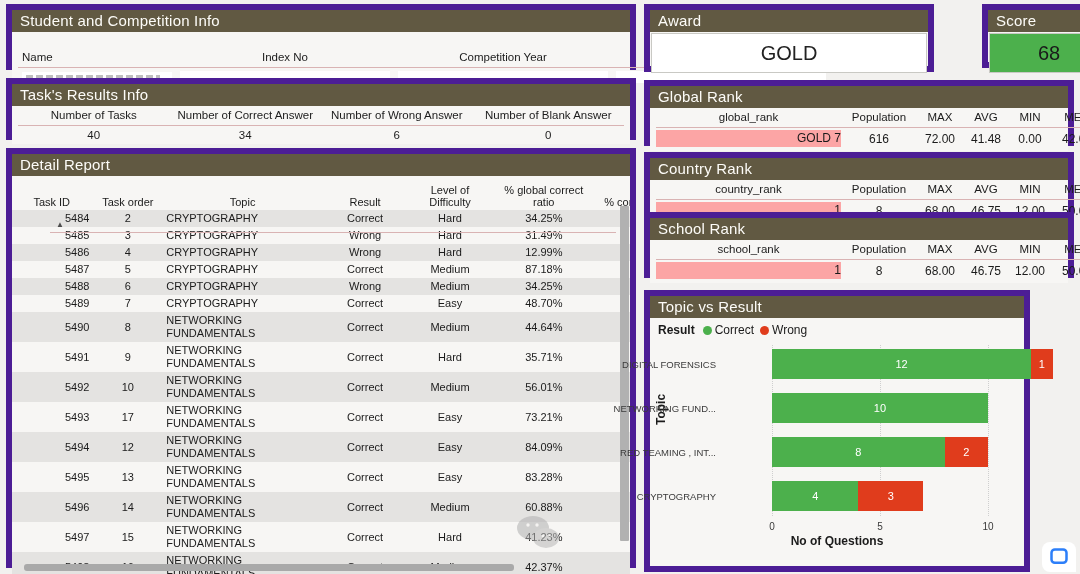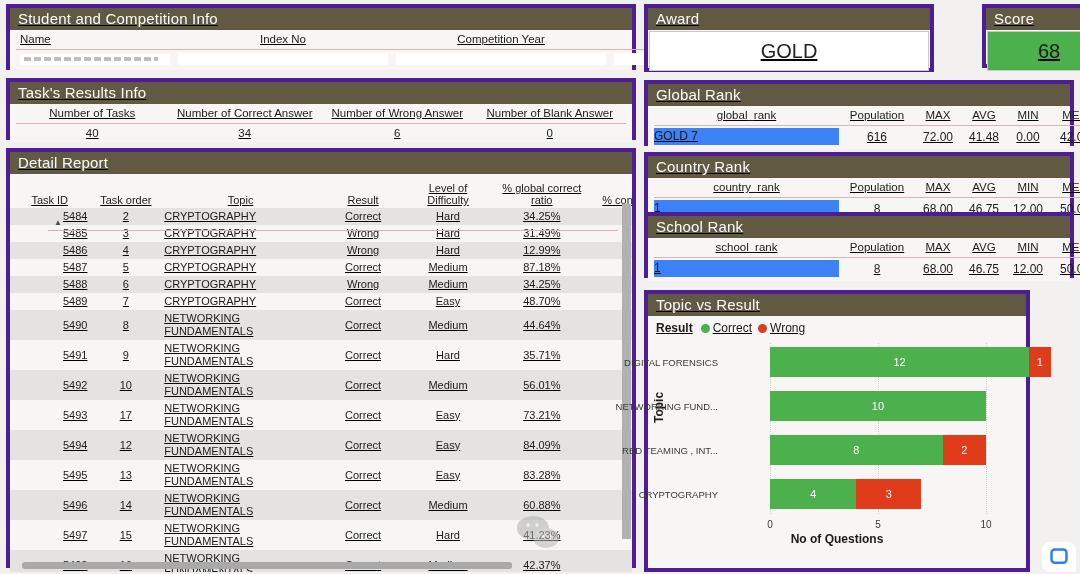--- a/index.html
+++ b/index.html
@@ -5,21 +5,21 @@
   * { box-sizing: border-box; margin: 0; padding: 0; }
   html, body {
     width: 1080px; height: 574px;
     background: #f2f1ef;
     font-family: "Liberation Sans", sans-serif;
     overflow: hidden;
   }
   .page { position: relative; width: 1080px; height: 574px; background: #f2f1ef; }
 
   
-  .card { position: absolute; background: #f7f6f4; border: 4px solid #4c1d95; text-decoration: underline; }
+  .card { position: absolute; background: #f7f6f4; border: 6px solid #4c1d95; }
   .card-head {
     background: #615942; color: #fdfcf8;
     font-size: 15px; line-height: 22px; height: 22px;
     padding: 0 8px; letter-spacing: .2px;
     white-space: nowrap; overflow: hidden;
   }
   .card-body { background: #f7f6f4; }
 
   
   table.mx { width: 100%; border-collapse: collapse; }
@@ -27,21 +27,21 @@
     font-weight: normal; font-size: 11.5px; color: #1c1c1c;
     padding: 3px 4px 4px 4px; vertical-align: bottom; text-align: center;
     border-bottom: 1px solid #d9b3b3;
   }
   table.mx td {
     font-size: 11.5px; color: #1c1c1c; padding: 3px 4px; text-align: center;
   }
 
   
   #student-card { left: 6px; top: 4px; width: 630px; height: 66px; }
-  #student-card .card-body { padding: 0 6px; }
+  #student-card .card-body { padding: 16px 6px; }
   #student-card th { text-align: left; }
   #student-card th.c { text-align: center; }
   .redact {
     display: inline-block; height: 11px; width: 150px;
     background: linear-gradient(90deg,#fff 0,#fff 100%);
     position: relative;
   }
   .redact::before {
     content: ""; position: absolute; left: 4px; top: 3px; right: 12px; height: 4px;
     background: repeating-linear-gradient(90deg,#a9a9a9 0 7px,#ffffff 7px 10px);
@@ -111,22 +111,22 @@
   #country-card { left: 644px; top: 152px; width: 430px; height: 66px; }
   #school-card  { left: 644px; top: 212px; width: 430px; height: 66px; }
   table.rk { width: 100%; border-collapse: collapse; table-layout: fixed; }
   table.rk th {
     font-weight: normal; font-size: 11.5px; color: #1b1b1b;
     padding: 3px 2px 4px 2px; text-align: center;
     border-bottom: 1px solid #d9b3b3;
   }
   table.rk td { font-size: 12px; color:#1b1b1b; text-align:center; padding: 2px; }
   .rkbar {
-    background: #3b82f6; color: #1a1a1a; font-size: 12px;
-    height: 17px; line-height: 17px; text-align: left;
+    background: #fca5a5; color: #1a1a1a; font-size: 12px;
+    height: 17px; line-height: 17px; text-align: right;
   }
   .rk-c1 { width: 185px; } .rk-c2 { width: 76px; } .rk-c3 { width: 46px; }
   .rk-c4 { width: 46px; } .rk-c5 { width: 42px; } .rk-c6 { width: 52px; }
 
   
   #chart-card { left: 644px; top: 290px; width: 386px; height: 282px; }
   .legend { display:flex; align-items:center; gap:6px; padding: 5px 0 0 8px;
             font-size: 12px; color:#1b1b1b; }
   .legend .ttl { font-weight: bold; margin-right: 2px; }
   .legend .item { display:flex; align-items:center; gap:3px; }

